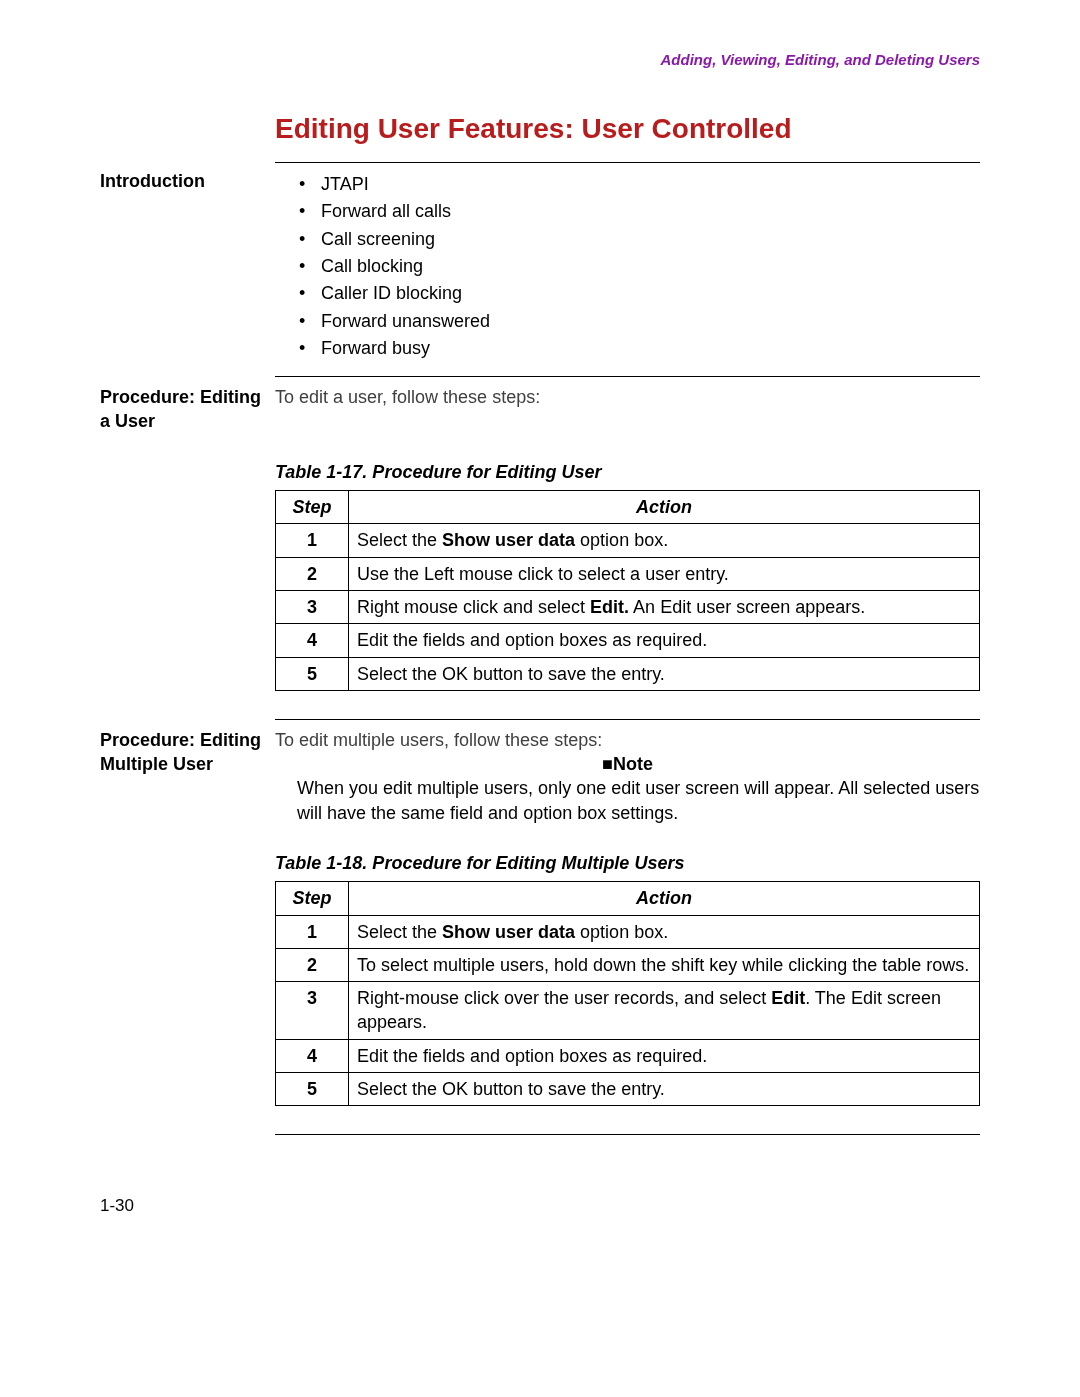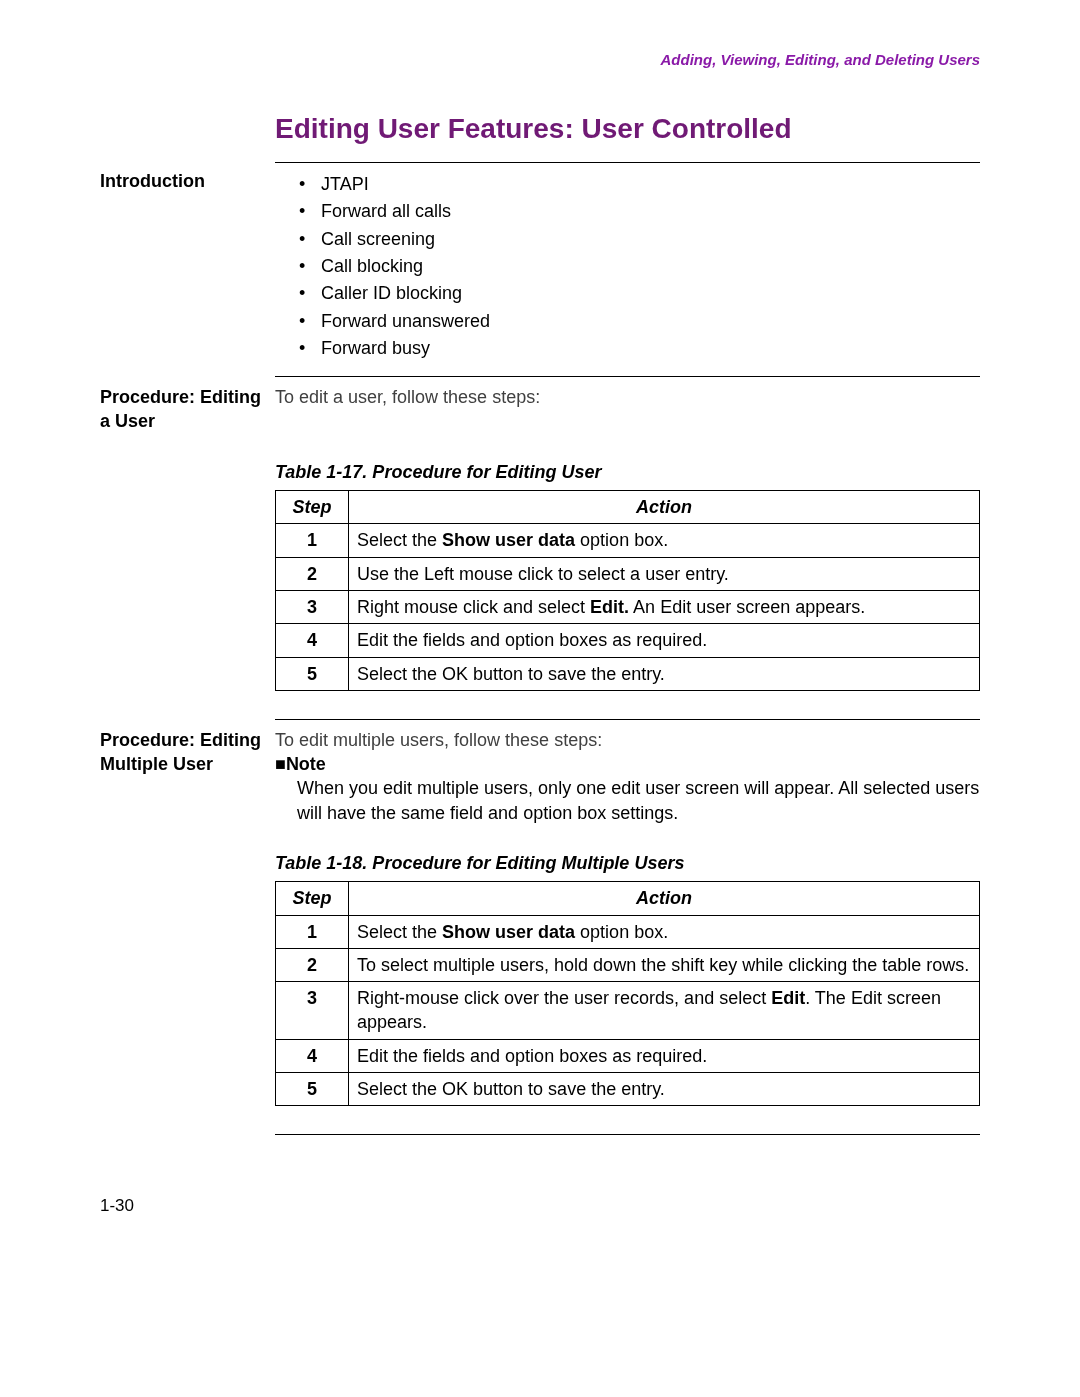--- a/index.html
+++ b/index.html
@@ -15,21 +15,21 @@
   }
   .section-header {
     color: #8a1aa8;
     font-style: italic;
     font-weight: bold;
     font-size: 15px;
     margin-bottom: 40px;
     text-align: right;
   }
   .page-title {
-    color: #701a75;
+    color: #b91c1c;
     font-weight: bold;
     font-size: 28px;
     margin: 0 0 14px 0;
   }
   .title-rule,
   .sep {
     border: none;
     border-top: 1px solid #000;
     margin: 0 0 6px 0;
   }
@@ -88,20 +88,21 @@
     font-weight: bold;
     text-align: center;
   }
   table.proc td.step {
     text-align: center;
     font-weight: bold;
     width: 56px;
   }
   .note-marker {
     font-weight: bold;
+    text-align: center;
   }
   .note-body {
     padding-left: 22px;
   }
   .page-number {
     margin-top: 60px;
     font-size: 17px;
   }
   .centered-block { margin-left: 175px; }
 </style>

